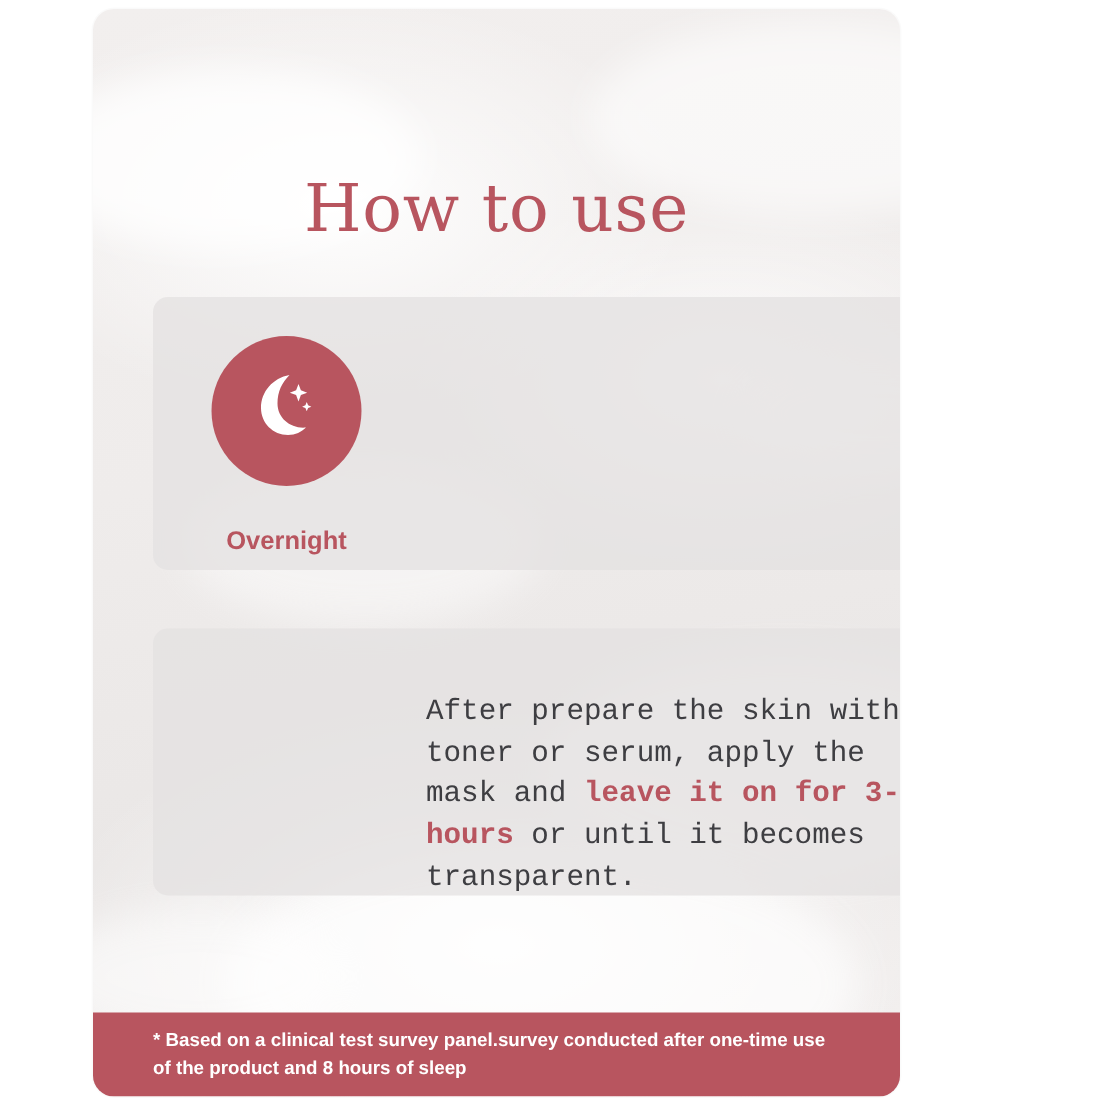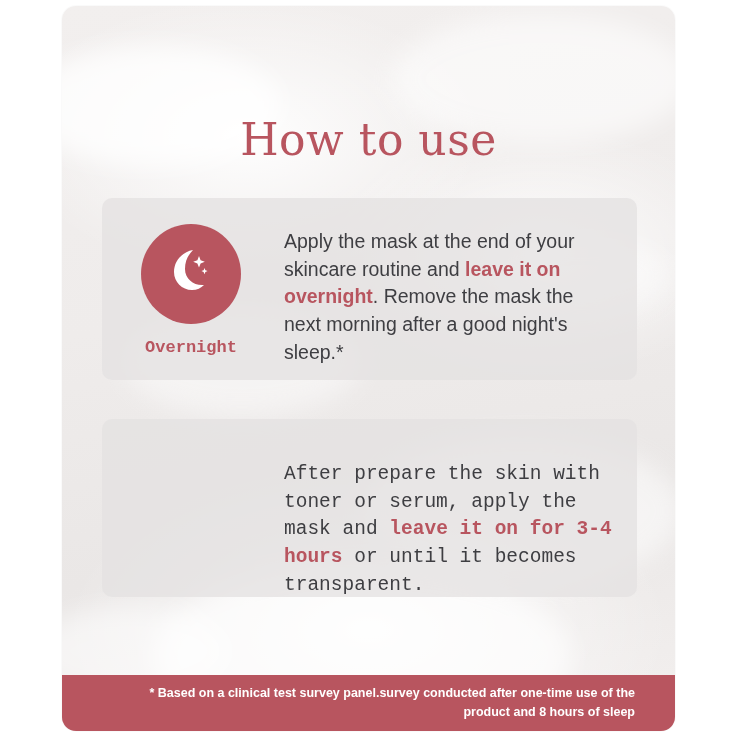--- a/index.html
+++ b/index.html
@@ -12,21 +12,21 @@
     width: 737px;
     height: 737px;
     overflow: hidden;
     font-family: "Liberation Sans", sans-serif;
     background: #ffffff;
   }
   .card {
     position: absolute;
     left: 62px;
     top: 6px;
-    width: 613px;
+    width: 538px;
     height: 725px;
     border-radius: 14px;
     background:
       radial-gradient(ellipse 340px 200px at 30% 18%, rgba(255,255,255,0.95), rgba(255,255,255,0) 70%),
       radial-gradient(ellipse 300px 180px at 78% 34%, rgba(255,255,255,0.85), rgba(255,255,255,0) 70%),
       radial-gradient(ellipse 420px 230px at 50% 86%, rgba(255,255,255,0.9), rgba(255,255,255,0) 72%),
       linear-gradient(170deg, #f2efee 0%, #efeceb 40%, #eae7e6 70%, #f3f0ef 100%);
     overflow: hidden;
     box-shadow: 0 0 0 1px rgba(0,0,0,0.02);
   }
@@ -77,25 +77,25 @@
   }
   .circle {
     width: 100px;
     height: 100px;
     border-radius: 50%;
     background: #b8555f;
     margin: 0 auto;
     position: relative;
   }
   .icon-label {
-    margin-top: 14px;
+    margin-top: 27px;
     color: #b8555f;
     font-size: 17px;
     font-weight: 700;
-    font-family: Liberation Mono, monospace;
+    font-family: Liberation Sans, sans-serif;
   }
 
   .moon {
     position: absolute;
     left: 22px;
     top: 22px;
     width: 48px;
     height: 48px;
   }
   .sun {
@@ -123,21 +123,21 @@
     position: absolute;
     left: 0;
     right: 0;
     bottom: 0;
     height: 56px;
     background: #b8555f;
     color: #ffffff;
     display: flex;
     align-items: center;
     justify-content: center;
-    text-align: right;
+    text-align: left;
     font-size: 12.5px;
     line-height: 1.5;
     font-weight: 700;
     padding: 0 40px;
     box-sizing: border-box;
   }
 </style>
 </head>
 <body>
 
@@ -158,23 +158,20 @@
       <div class="icon-col">
         <div class="circle">
           <svg class="moon" viewBox="0 0 48 48">
             <path d="M30 4 C19 6 11 15 11 26 C11 36 19 44 29 44 C34 44 38 42 41 39 C31 40 22 33 22 23 C22 15 25 9 30 4 Z" fill="#ffffff"></path>
             <path d="M36 10 L37.6 14.2 L41.8 15.8 L37.6 17.4 L36 21.6 L34.4 17.4 L30.2 15.8 L34.4 14.2 Z" fill="#ffffff"></path>
             <path d="M41.5 22 L42.4 24.2 L44.6 25.1 L42.4 26 L41.5 28.2 L40.6 26 L38.4 25.1 L40.6 24.2 Z" fill="#ffffff"></path>
           </svg>
         </div>
         <div class="icon-label">Overnight</div>
       </div>
-      <div class="text-col">
-        <span>Apply the mask at the end of your skincare routine and </span><span class="hl">leave it on overnight</span><span>. Remove the mask the next morning after a good night's sleep.*</span>
-      </div>
     </div>
 
     <div class="panel panel-daytime">
       <div class="text-col daytime">
         <span>After prepare the skin with toner or serum, apply the mask and </span><span class="hl">leave it on for 3-4 hours</span><span> or until it becomes transparent.</span>
       </div>
     </div>
 
     <div class="footer">* Based on a clinical test survey panel.survey conducted after one-time use of the product and 8 hours of sleep</div>
   </div>

